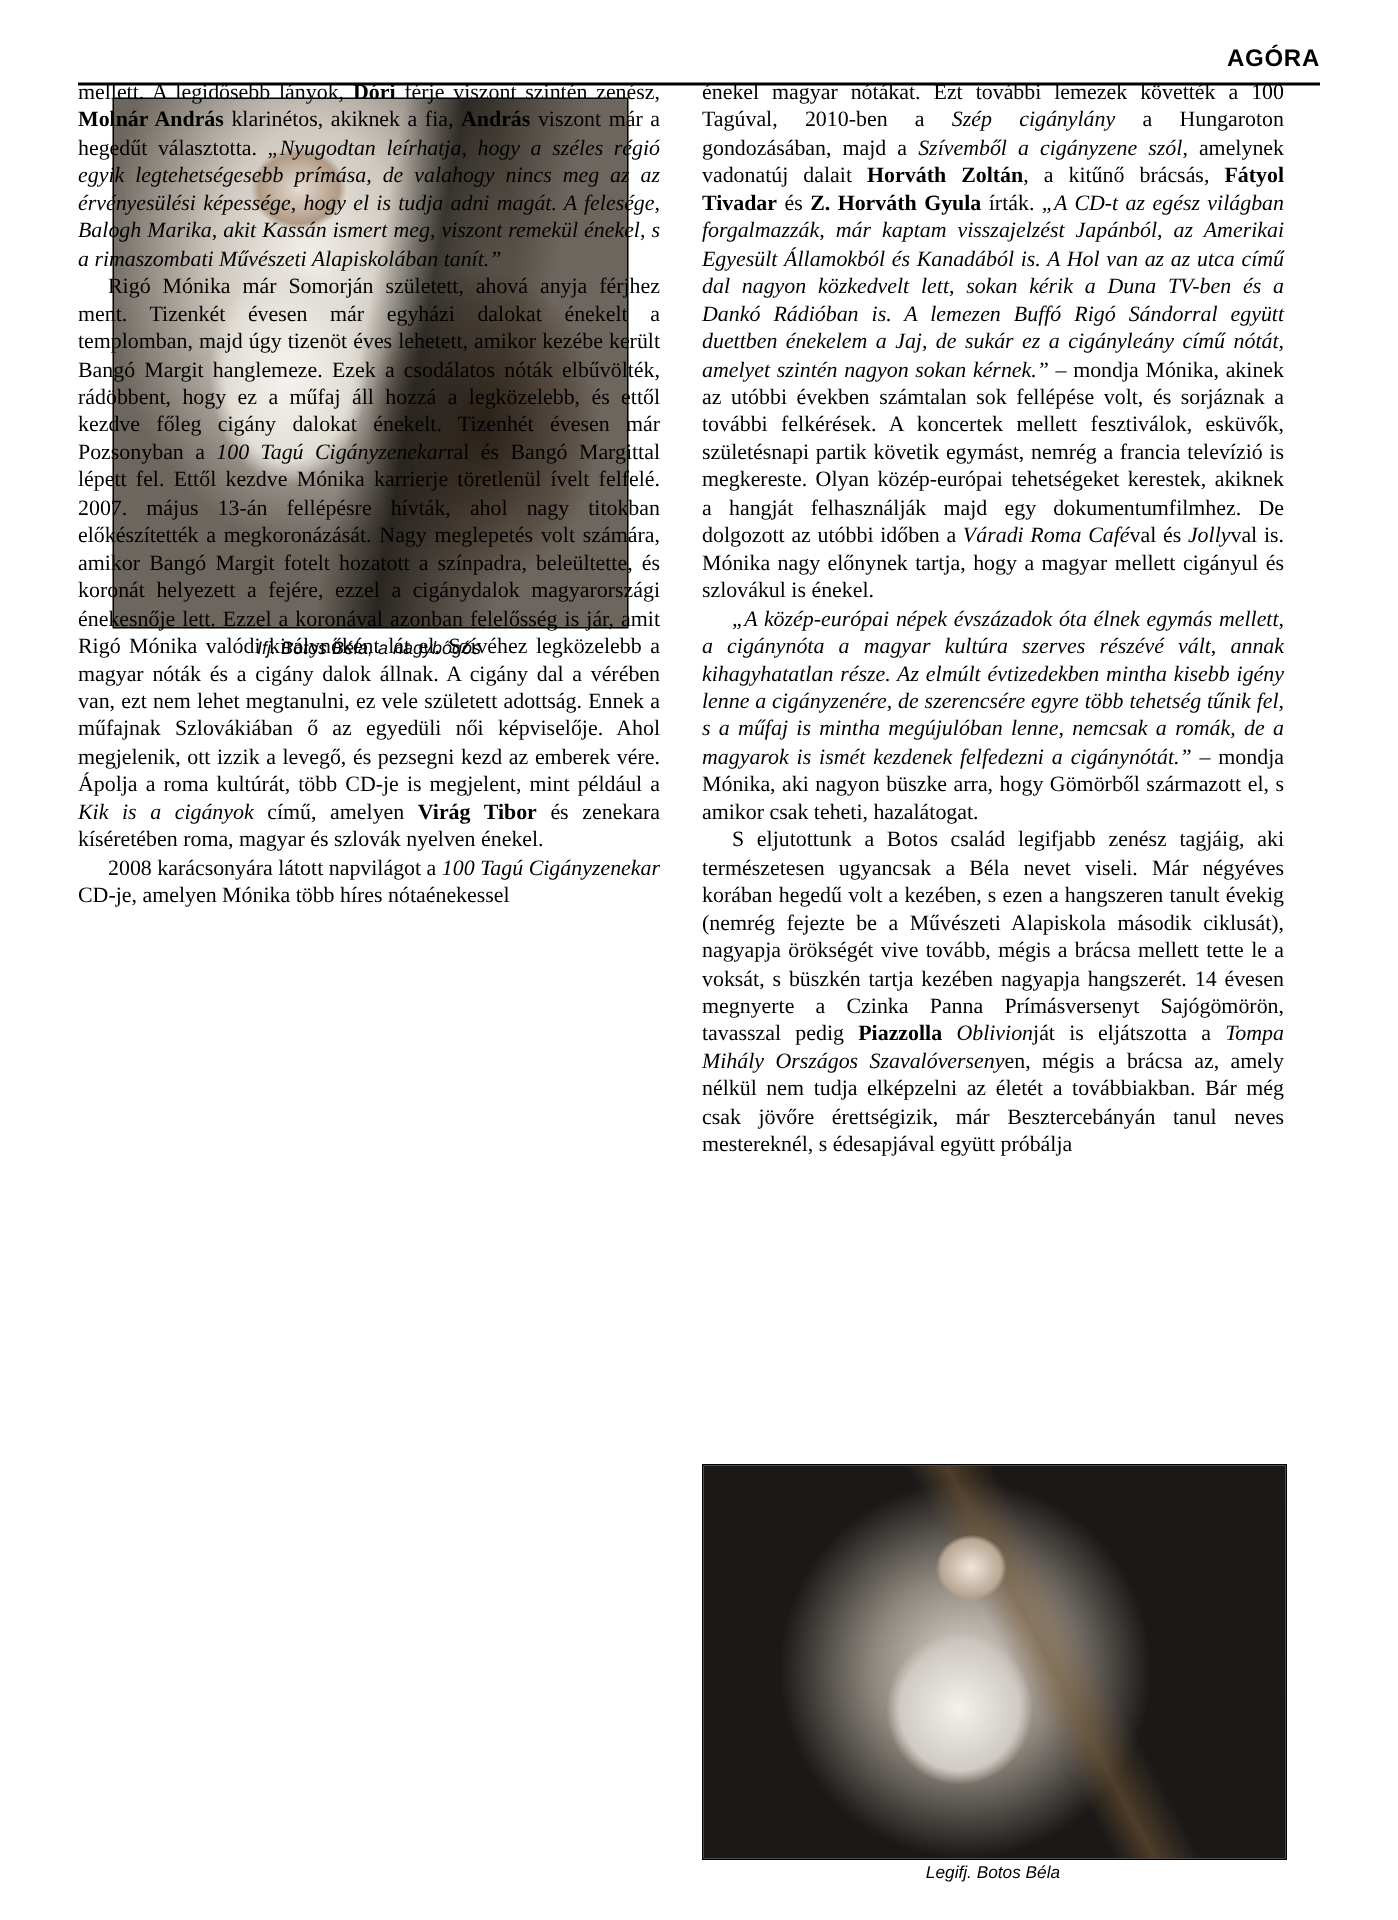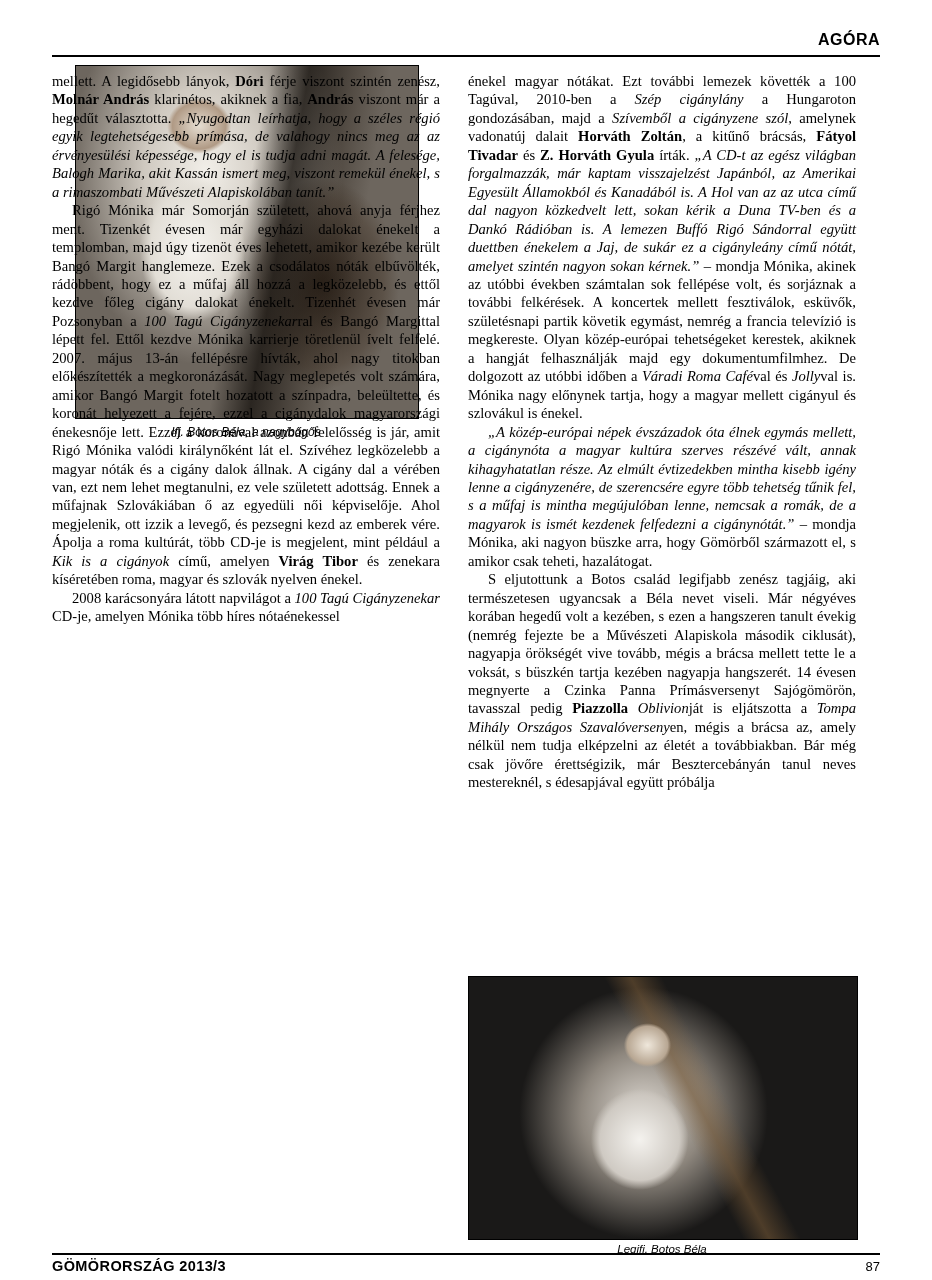--- a/index.html
+++ b/index.html
@@ -40,21 +40,21 @@
     top: -2px;
     font-family: "Liberation Sans", sans-serif;
     font-weight: bold;
     font-size: 16px;
     letter-spacing: 0.5px;
   }
 
   
   .col {
     position: absolute;
-    top: 51px;
+    top: 32px;
     width: 388px;
     text-align: justify;
     font-size: 14.6px;
     line-height: 1.265;
     hyphens: auto;
   }
   .col-left { left: 52px; }
   .col-right { left: 468px; }
 
   .col p {
@@ -201,19 +201,14 @@
       <p class="noindent"><span>énekel magyar nótákat. Ezt további lemezek követték a 100 Tagúval, 2010-ben a </span><i>Szép cigánylány</i><span> a Hungaroton gondozásában, majd a </span><i>Szívemből a cigányzene szól</i><span>, amelynek vadonatúj dalait </span><b>Horváth Zoltán</b><span>, a kitűnő brácsás, </span><b>Fátyol Tivadar</b><span> és </span><b>Z. Horváth Gyula</b><span> írták. </span><i>„A CD-t az egész világban forgalmazzák, már kaptam visszajelzést Japánból, az Amerikai Egyesült Államokból és Kanadából is. A </i><i>Hol van az az utca</i><i> című dal nagyon közkedvelt lett, sokan kérik a Duna TV-ben és a Dankó Rádióban is. A lemezen Buffó Rigó Sándorral együtt duettben énekelem a </i><i>Jaj, de sukár</i><i> ez a cigányleány című nótát, amelyet szintén nagyon sokan kérnek.”</i><span> – mondja Mónika, akinek az utóbbi években számtalan sok fellépése volt, és sorjáznak a további felkérések. A koncertek mellett fesztiválok, esküvők, születésnapi partik követik egymást, nemrég a francia televízió is megkereste. Olyan közép-európai tehetségeket kerestek, akiknek a hangját felhasználják majd egy dokumentumfilmhez. De dolgozott az utóbbi időben a </span><i>Váradi Roma Café</i><span>val és </span><i>Jolly</i><span>val is. Mónika nagy előnynek tartja, hogy a magyar mellett cigányul és szlovákul is énekel.</span></p>
       <p><i>„A közép-európai népek évszázadok óta élnek egymás mellett, a cigánynóta a magyar kultúra szerves részévé vált, annak kihagyhatatlan része. Az elmúlt évtizedekben mintha kisebb igény lenne a cigányzenére, de szerencsére egyre több tehetség tűnik fel, s a műfaj is mintha megújulóban lenne, nemcsak a romák, de a magyarok is ismét kezdenek felfedezni a cigánynótát.”</i><span> – mondja Mónika, aki nagyon büszke arra, hogy Gömörből származott el, s amikor csak teheti, hazalátogat.</span></p>
       <p><span>S eljutottunk a Botos család legifjabb zenész tagjáig, aki természetesen ugyancsak a Béla nevet viseli. Már négyéves korában hegedű volt a kezében, s ezen a hangszeren tanult évekig (nemrég fejezte be a Művészeti Alapiskola második ciklusát), nagyapja örökségét vive tovább, mégis a brácsa mellett tette le a voksát, s büszkén tartja kezében nagyapja hangszerét. 14 évesen megnyerte a Czinka Panna Prímásversenyt Sajógömörön, tavasszal pedig </span><b>Piazzolla</b><span> </span><i>Oblivion</i><span>ját is eljátszotta a </span><i>Tompa Mihály Országos Szavalóverseny</i><span>en, mégis a brácsa az, amely nélkül nem tudja elképzelni az életét a továbbiakban. Bár még csak jövőre érettségizik, már Besztercebányán tanul neves mestereknél, s édesapjával együtt próbálja</span></p>
     </div>
 
   <div class="figure fig2">
     <div class="photo-b"></div>
   </div>
   <div class="fig2-cap">Legifj. Botos Béla</div>
 
-  <div class="footer">
-    <div class="footer-rule"></div>
-    <div class="footer-left">GÖMÖRORSZÁG 2013/3</div>
-    <div class="footer-right">87</div>
-  </div>
 
 </div>
 
 </body></html>

